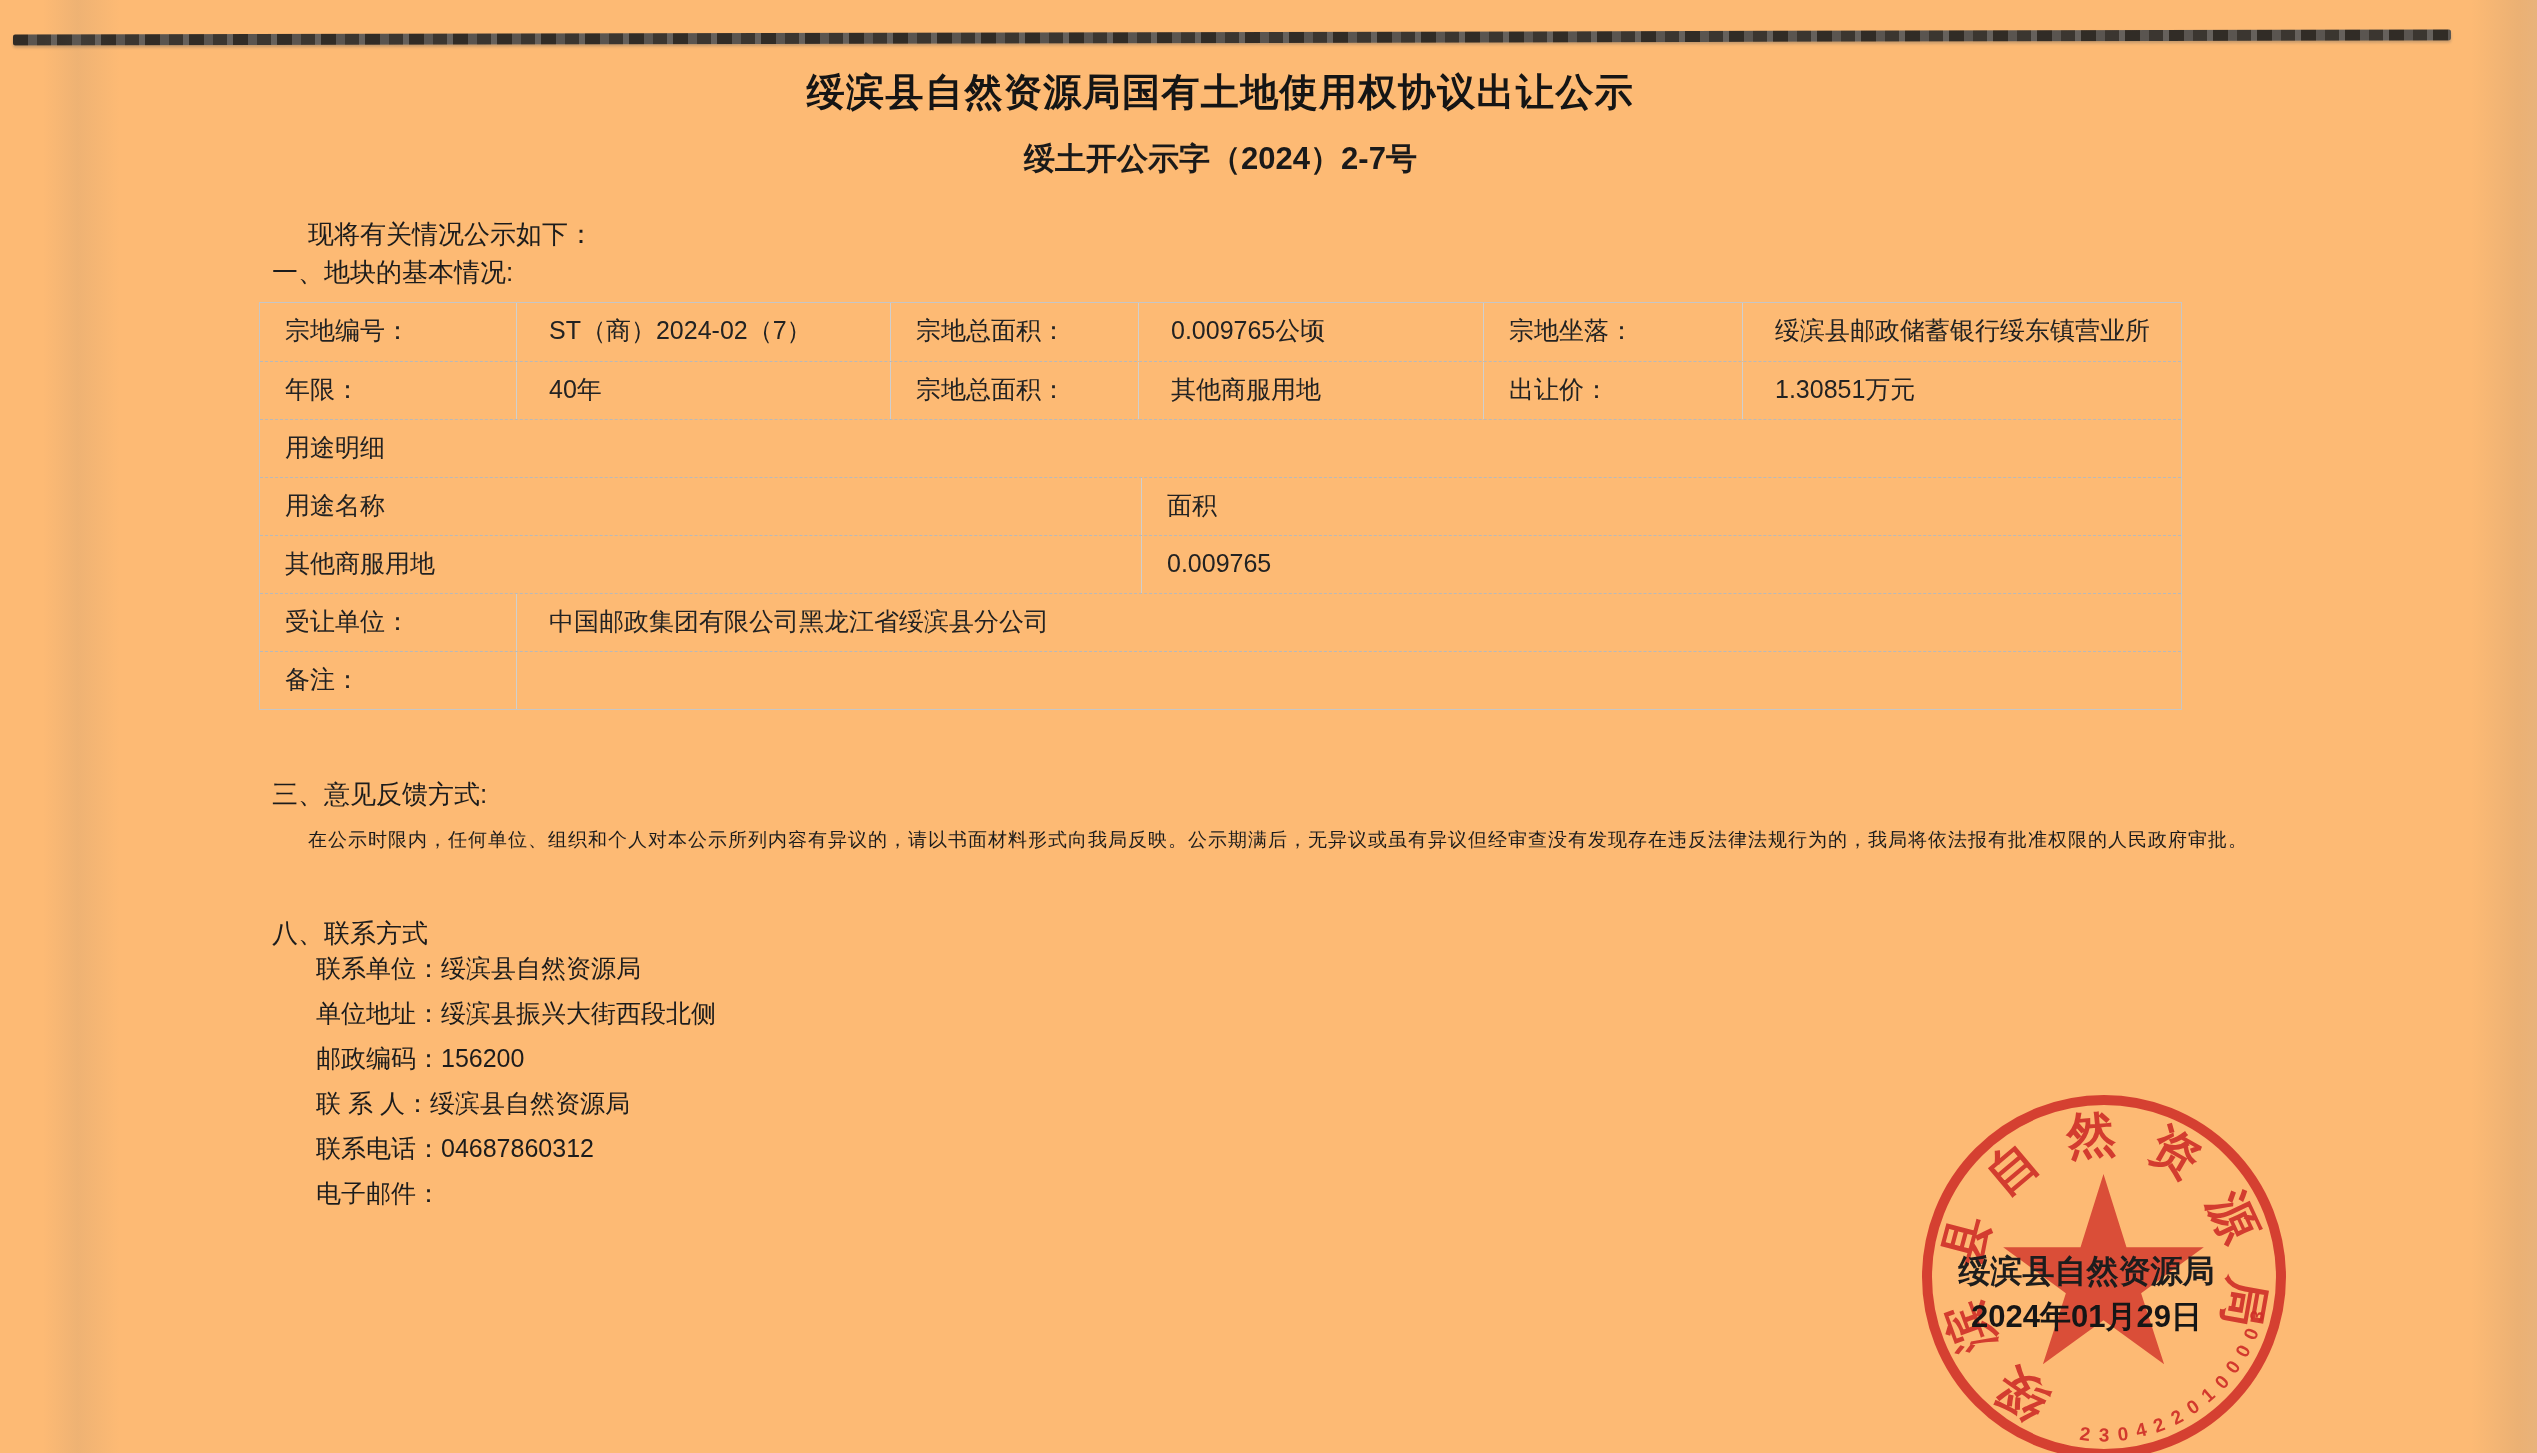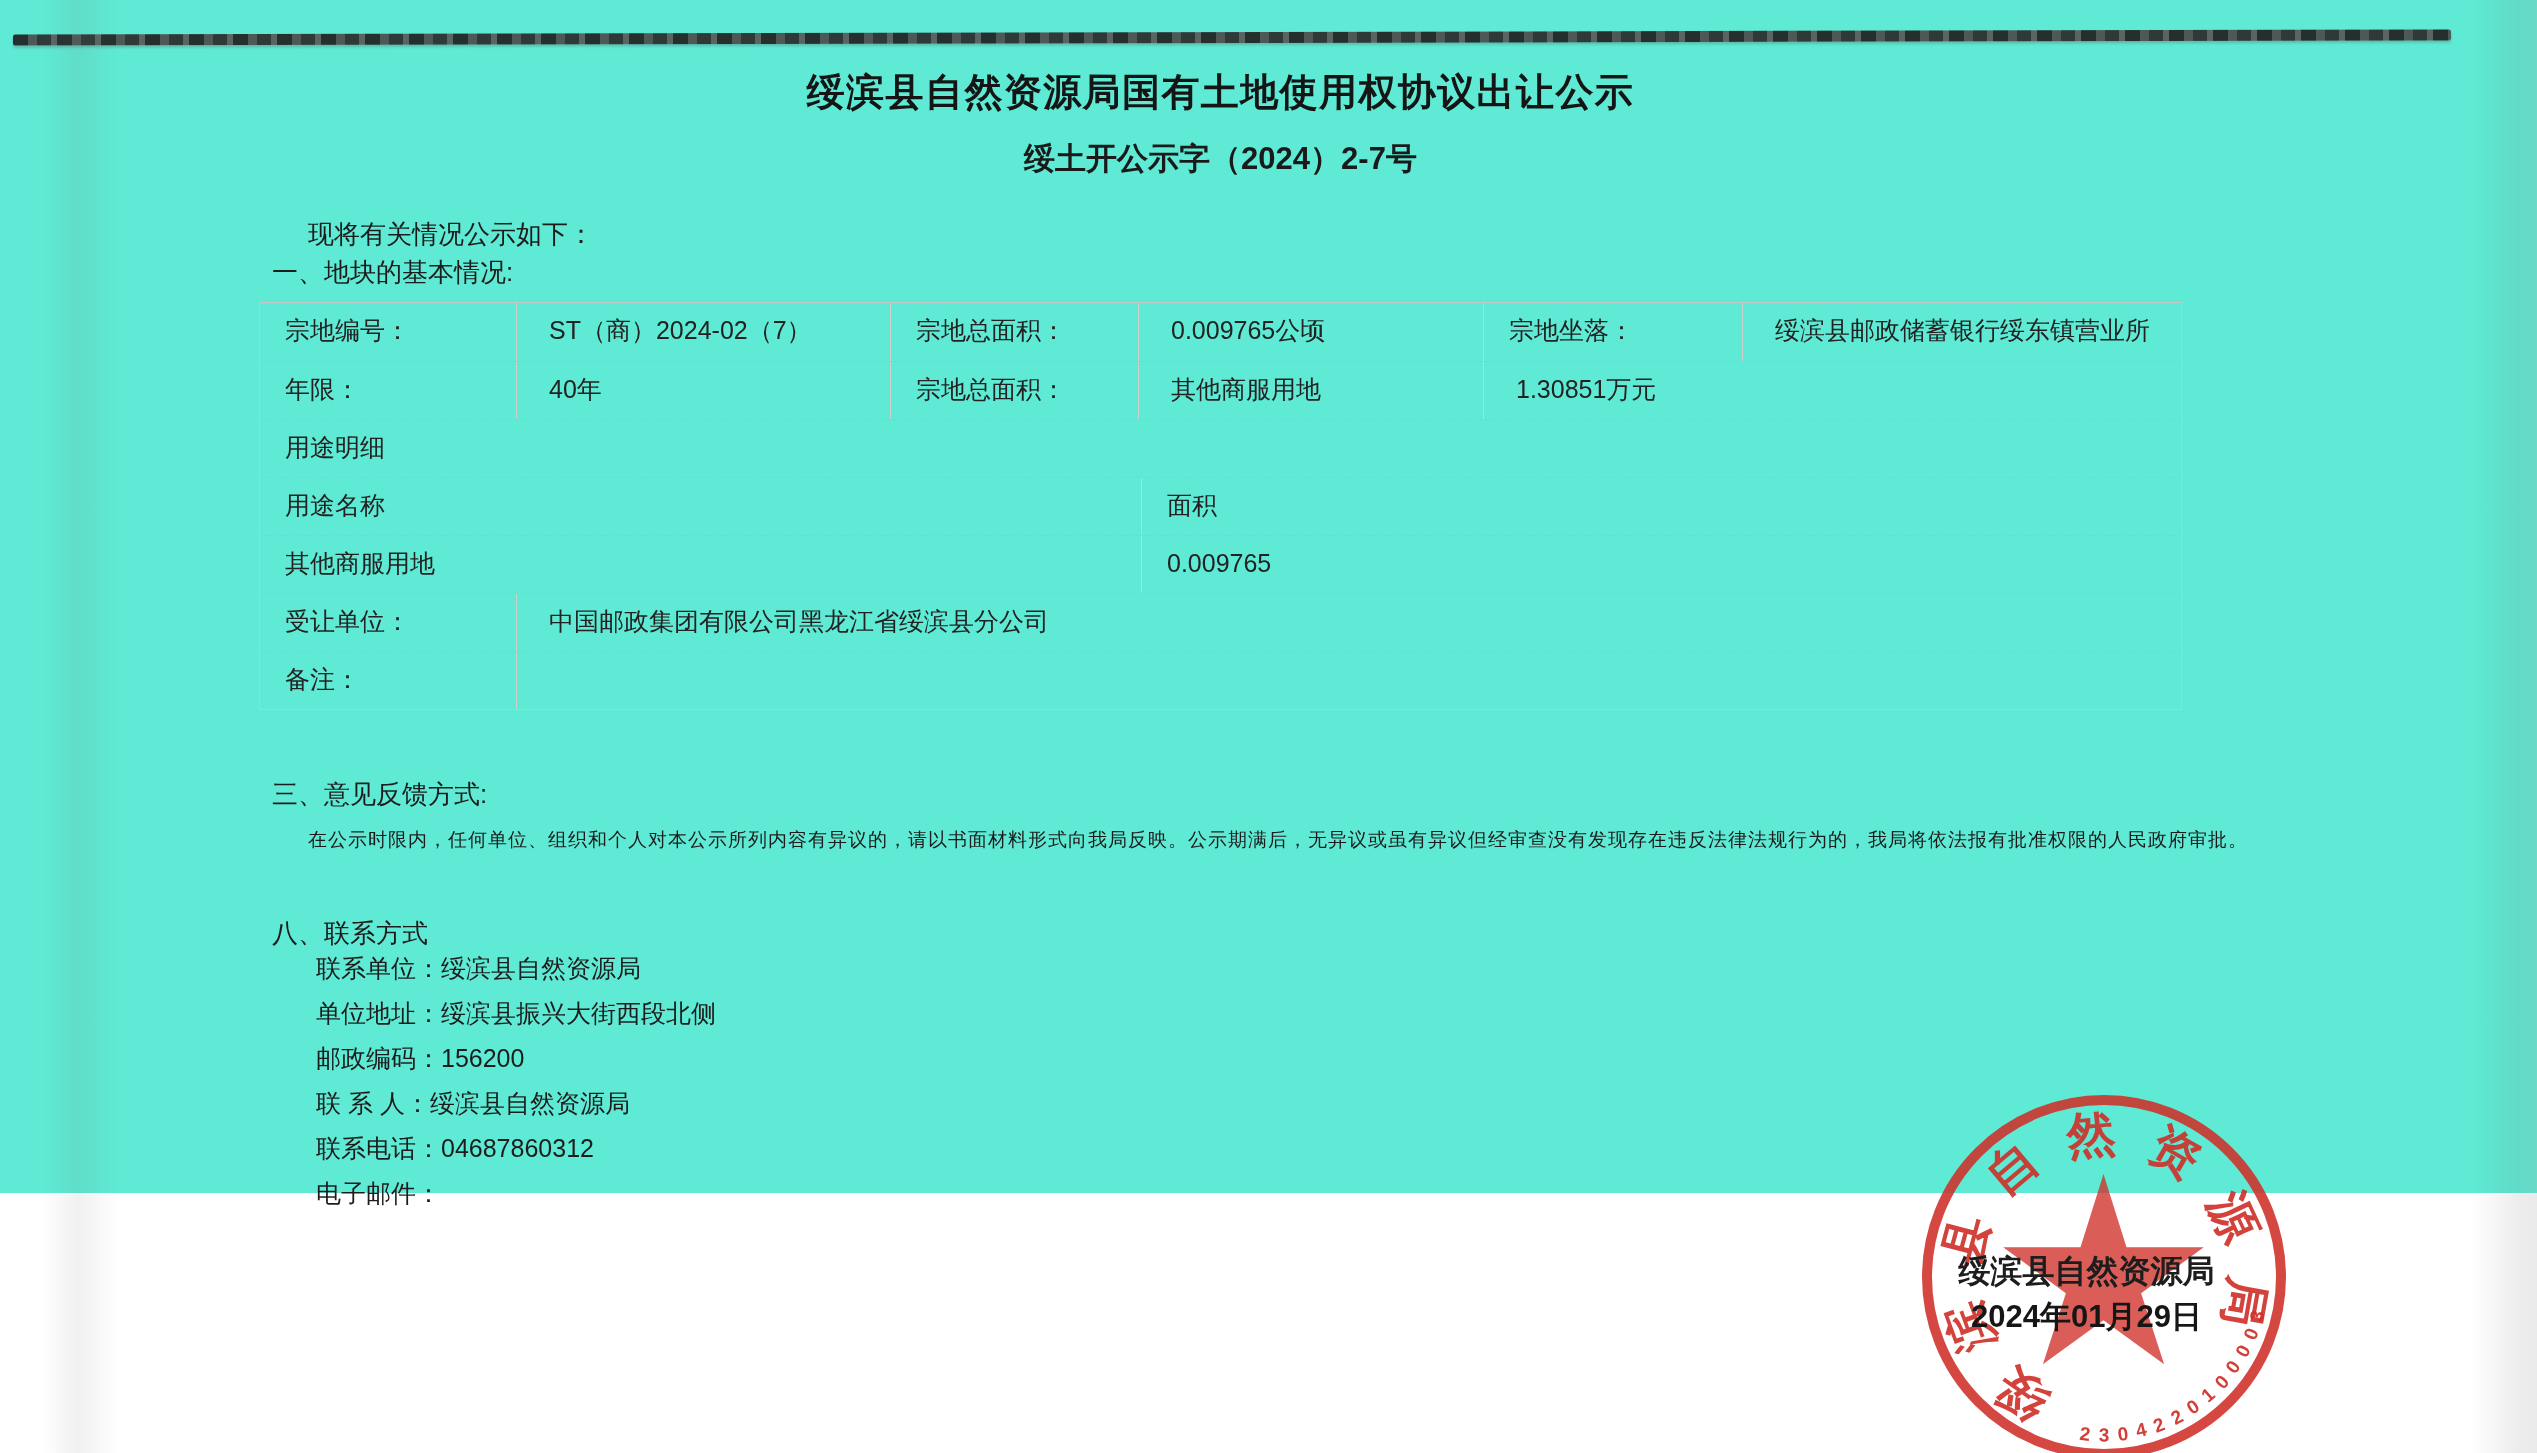--- a/index.html
+++ b/index.html
@@ -2,21 +2,21 @@
 <html style="font-size:11px"><head>
 <meta charset="utf-8">
 <style>
   * { margin:0; padding:0; box-sizing:border-box; }
   html,body { width:2538px; height:1453px; overflow:hidden; }
   body {
     background:#ffffff;
     font-family:"Liberation Sans","DejaVu Sans",sans-serif;
     color:#1c1c1c;
   }
-  #page { position:relative; width:2538px; height:1193px; background:#5eead4; }
+  #page { position:relative; width:2538px; height:1453px; background:#fdba74; }
 
   
   .scan-bar {
     position:absolute; left:12.5px; top:32px; width:2438px; height:11px;
     background:repeating-linear-gradient(90deg,#202020 0 15.3px,#4d4d4d 15.3px 24px,#2b2b2b 24px 38px,#5a5a5a 38px 44px);
     border-radius:2.1px; transform:rotate(-0.12deg);
     box-shadow:0 2.1px 2.8px rgba(90,90,90,.35);
     opacity:.92;
   }
   .edge-smudge-left {
@@ -109,20 +109,21 @@
       <div class="cell cell-label cell-b">宗地总面积：</div>
       <div class="cell cell-value cell-b">0.009765公顷</div>
       <div class="cell cell-label cell-b">宗地坐落：</div>
       <div class="cell cell-value">绥滨县邮政储蓄银行绥东镇营业所</div>
     </div>
     <div class="t-row t-row-main">
       <div class="cell cell-label cell-b">年限：</div>
       <div class="cell cell-value cell-b">40年</div>
       <div class="cell cell-label cell-b">宗地总面积：</div>
       <div class="cell cell-value cell-b">其他商服用地</div>
+      <div class="cell cell-label cell-b">出让价：</div>
       <div class="cell cell-value">1.30851万元</div>
     </div>
     <div class="t-row t-row-full">
       <div class="cell cell-label">用途明细</div>
     </div>
     <div class="t-row t-row-split">
       <div class="cell cell-label cell-b">用途名称</div>
       <div class="cell cell-label">面积</div>
     </div>
     <div class="t-row t-row-split">

